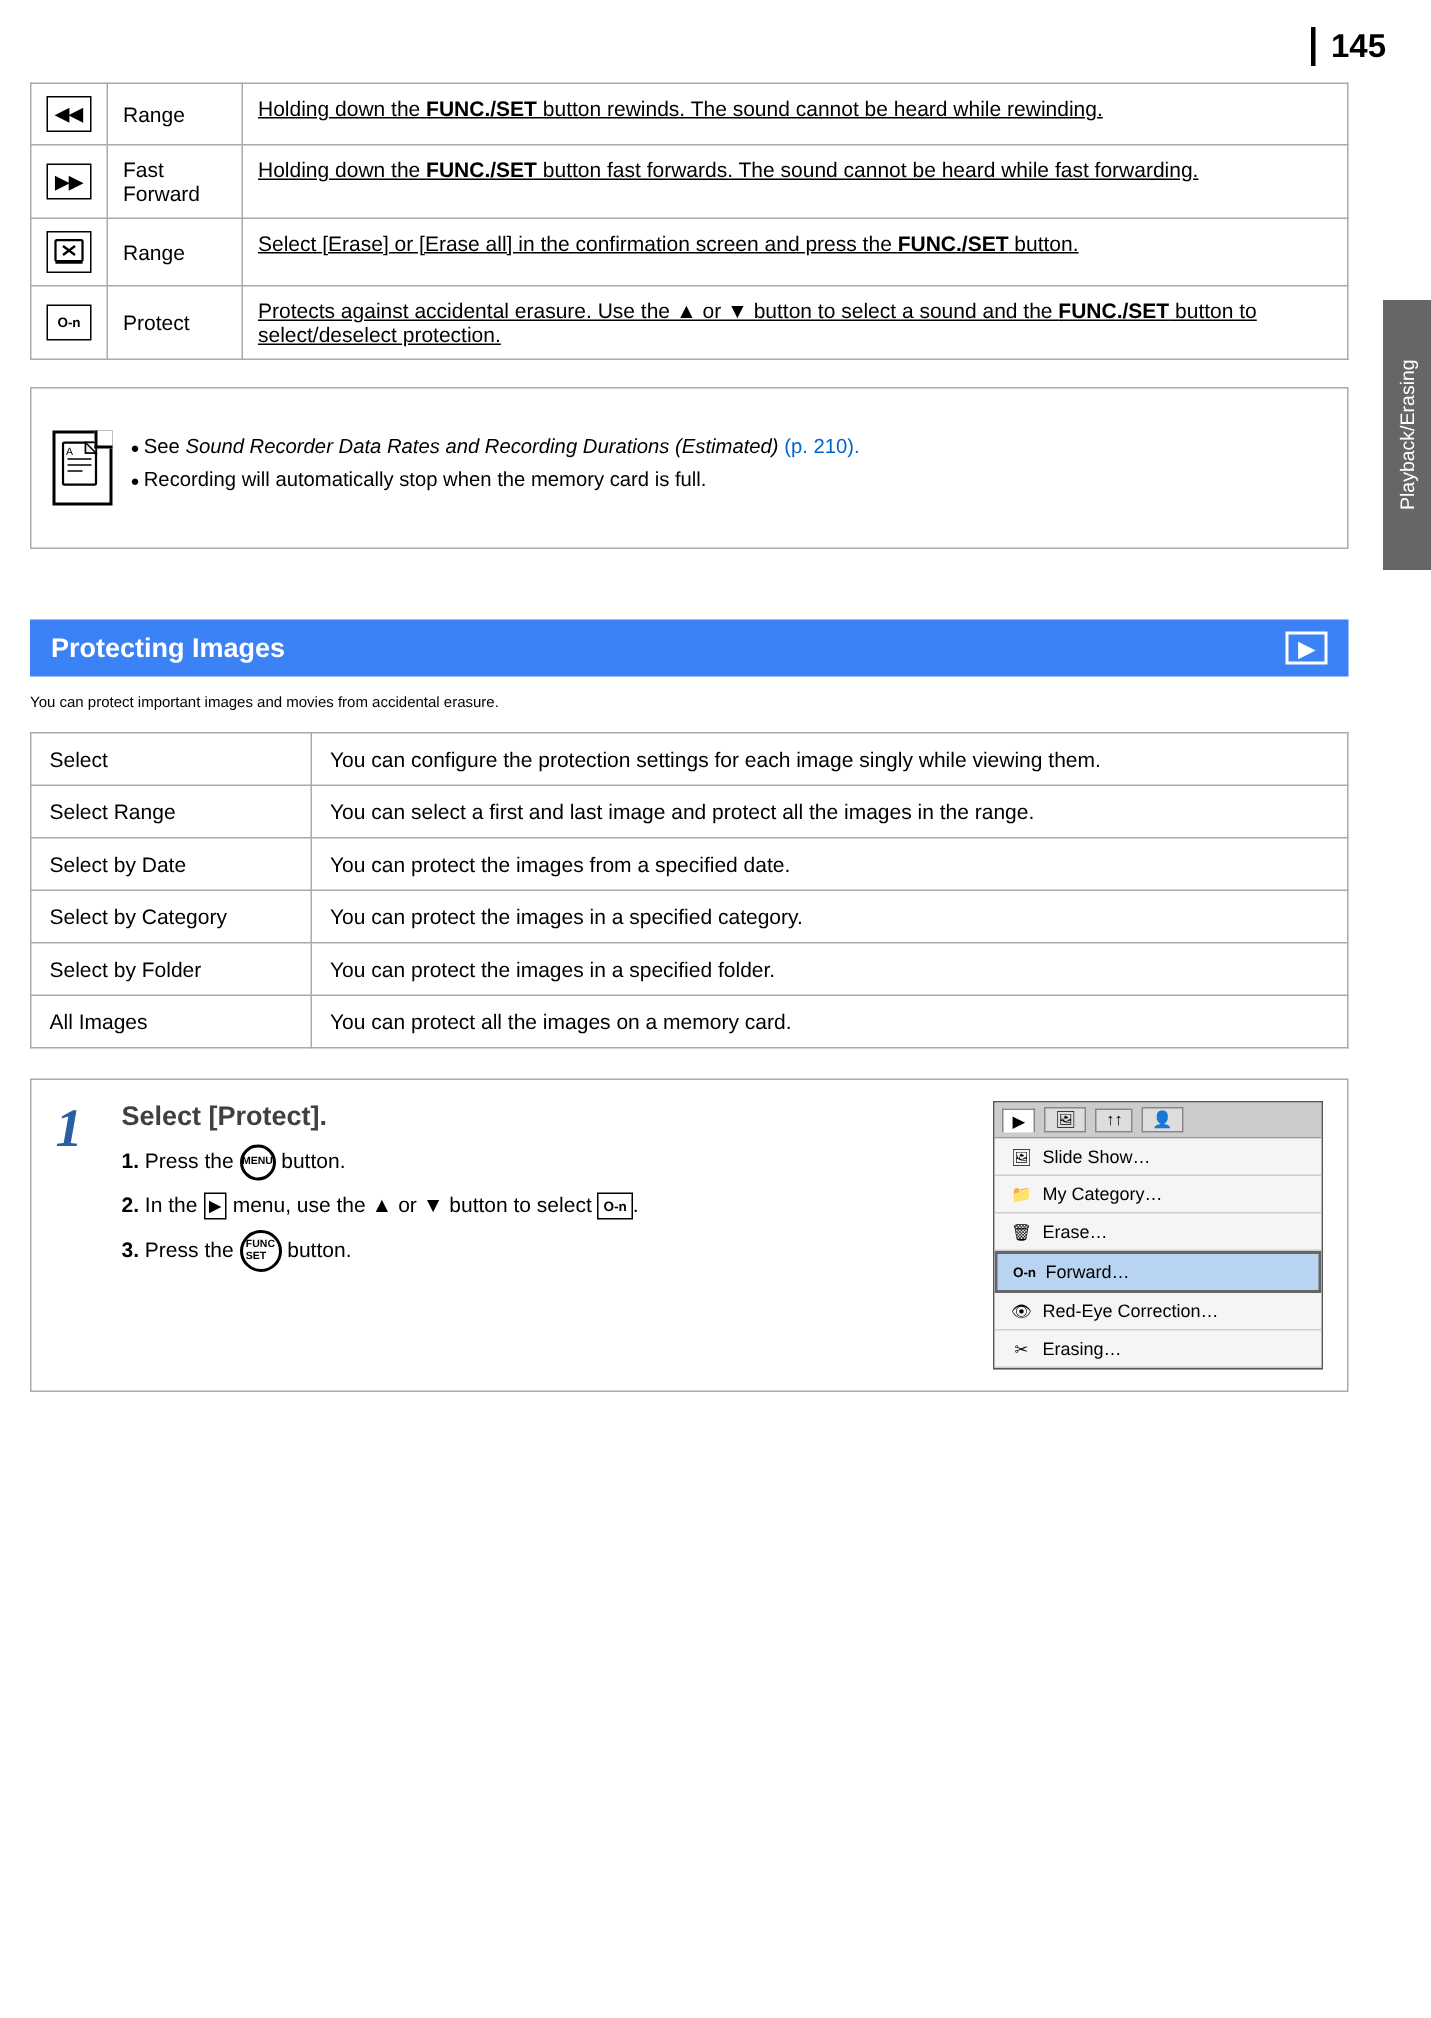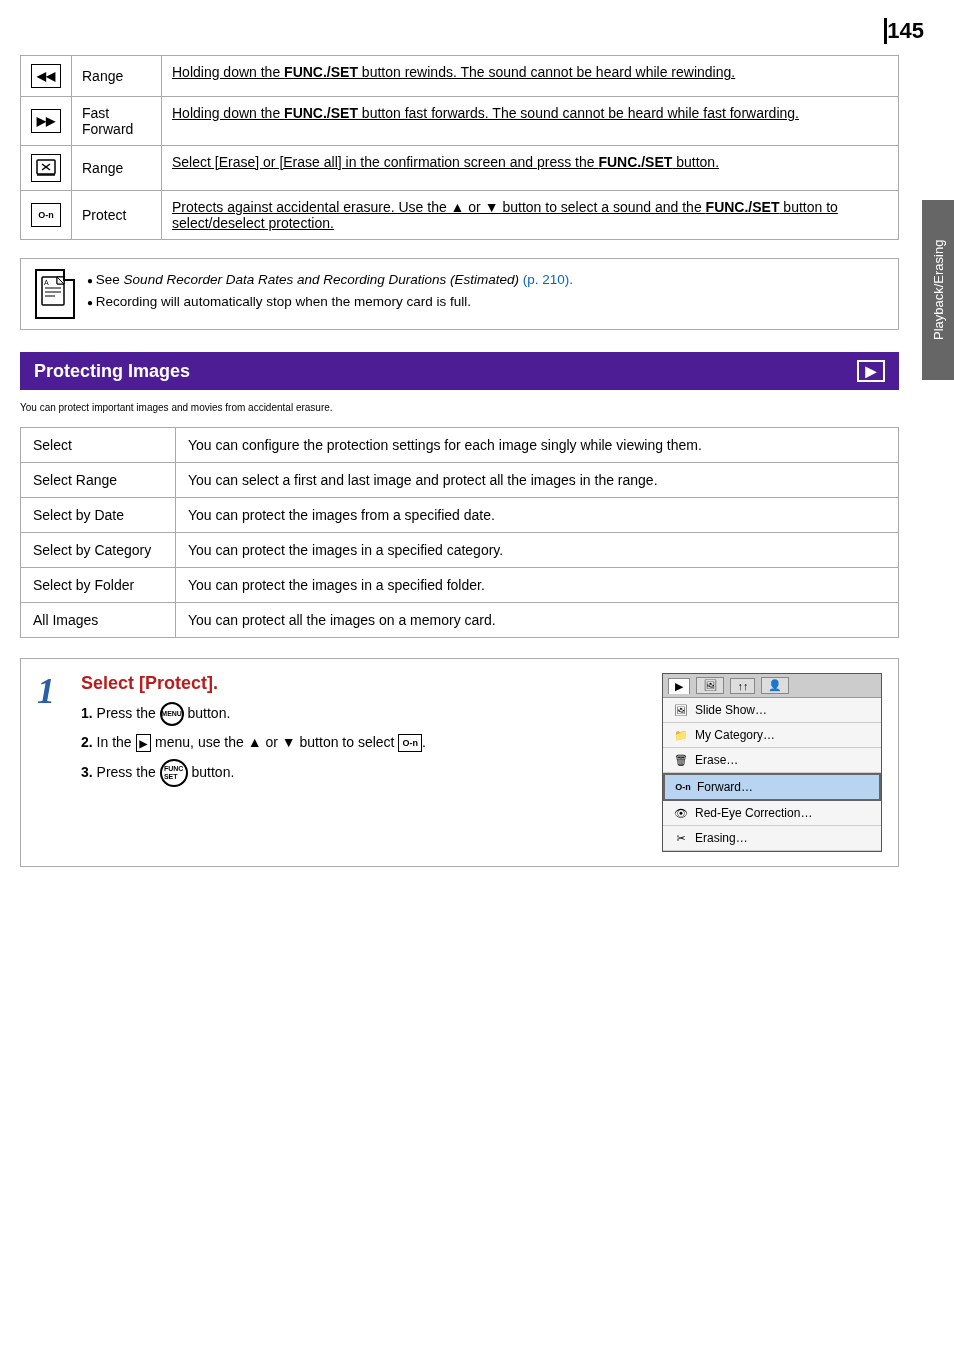--- a/index.html
+++ b/index.html
@@ -13,20 +13,21 @@
       position: relative;
     }
 
     .page-number {
       position: absolute;
       top: 18px;
       right: 30px;
       font-size: 22px;
       font-weight: bold;
       border-left: 3px solid #000;
+      padding-left: 10px;
     }
 
     .sidebar-label {
       position: absolute;
       top: 200px;
       right: 0;
       width: 32px;
       background: #666;
       color: #fff;
       font-size: 13px;
@@ -77,22 +78,21 @@
       width: 30px;
       height: 24px;
       border: 1.5px solid #000;
       font-size: 12px;
       font-weight: bold;
     }
 
     
     .note-box {
       border: 1px solid #aaa;
-      padding: 10px 14px;
-      margin-bottom: 22px;
+      padding: 28px 14px;
       display: flex;
       align-items: flex-start;
       gap: 12px;
     }
     .note-icon {
       width: 40px;
       height: 50px;
       border: 2px solid #000;
       flex-shrink: 0;
       display: flex;
@@ -127,29 +127,30 @@
     .italic-link {
       font-style: italic;
       color: #000;
     }
     .blue-link {
       color: #0066cc;
     }
 
     
     .section-header {
-      background: #4c1d95;
+      background: #3b82f6;
       color: #fff;
       font-size: 18px;
       font-weight: bold;
       padding: 8px 14px;
       margin-bottom: 12px;
       display: flex;
       align-items: center;
       justify-content: space-between;
+      margin-top: 47px;
     }
     .playback-icon {
       width: 28px;
       height: 22px;
       border: 2px solid #fff;
       display: flex;
       align-items: center;
       justify-content: center;
       font-size: 14px;
     }
@@ -164,21 +165,21 @@
       width: 100%;
       border-collapse: collapse;
       margin-bottom: 20px;
     }
     .protect-table td {
       border: 1px solid #aaa;
       padding: 9px 12px;
       vertical-align: top;
     }
     .protect-table .row-name {
-      width: 155px;
+      width: 187px;
       vertical-align: middle;
     }
 
     
     .step-section {
       border: 1px solid #aaa;
       padding: 14px 16px;
       display: flex;
       gap: 16px;
     }
@@ -191,21 +192,21 @@
       width: 28px;
       line-height: 1;
       font-family: Georgia, serif;
     }
     .step-content {
       flex: 1;
     }
     .step-title {
       font-size: 18px;
       font-weight: bold;
-      color: #b91c1c;
+      color: #404040;
       margin-bottom: 8px;
     }
     .step-list {
       list-style: none;
       padding: 0;
     }
     .step-list li {
       margin-bottom: 6px;
       font-size: 14px;
       line-height: 1.5;

